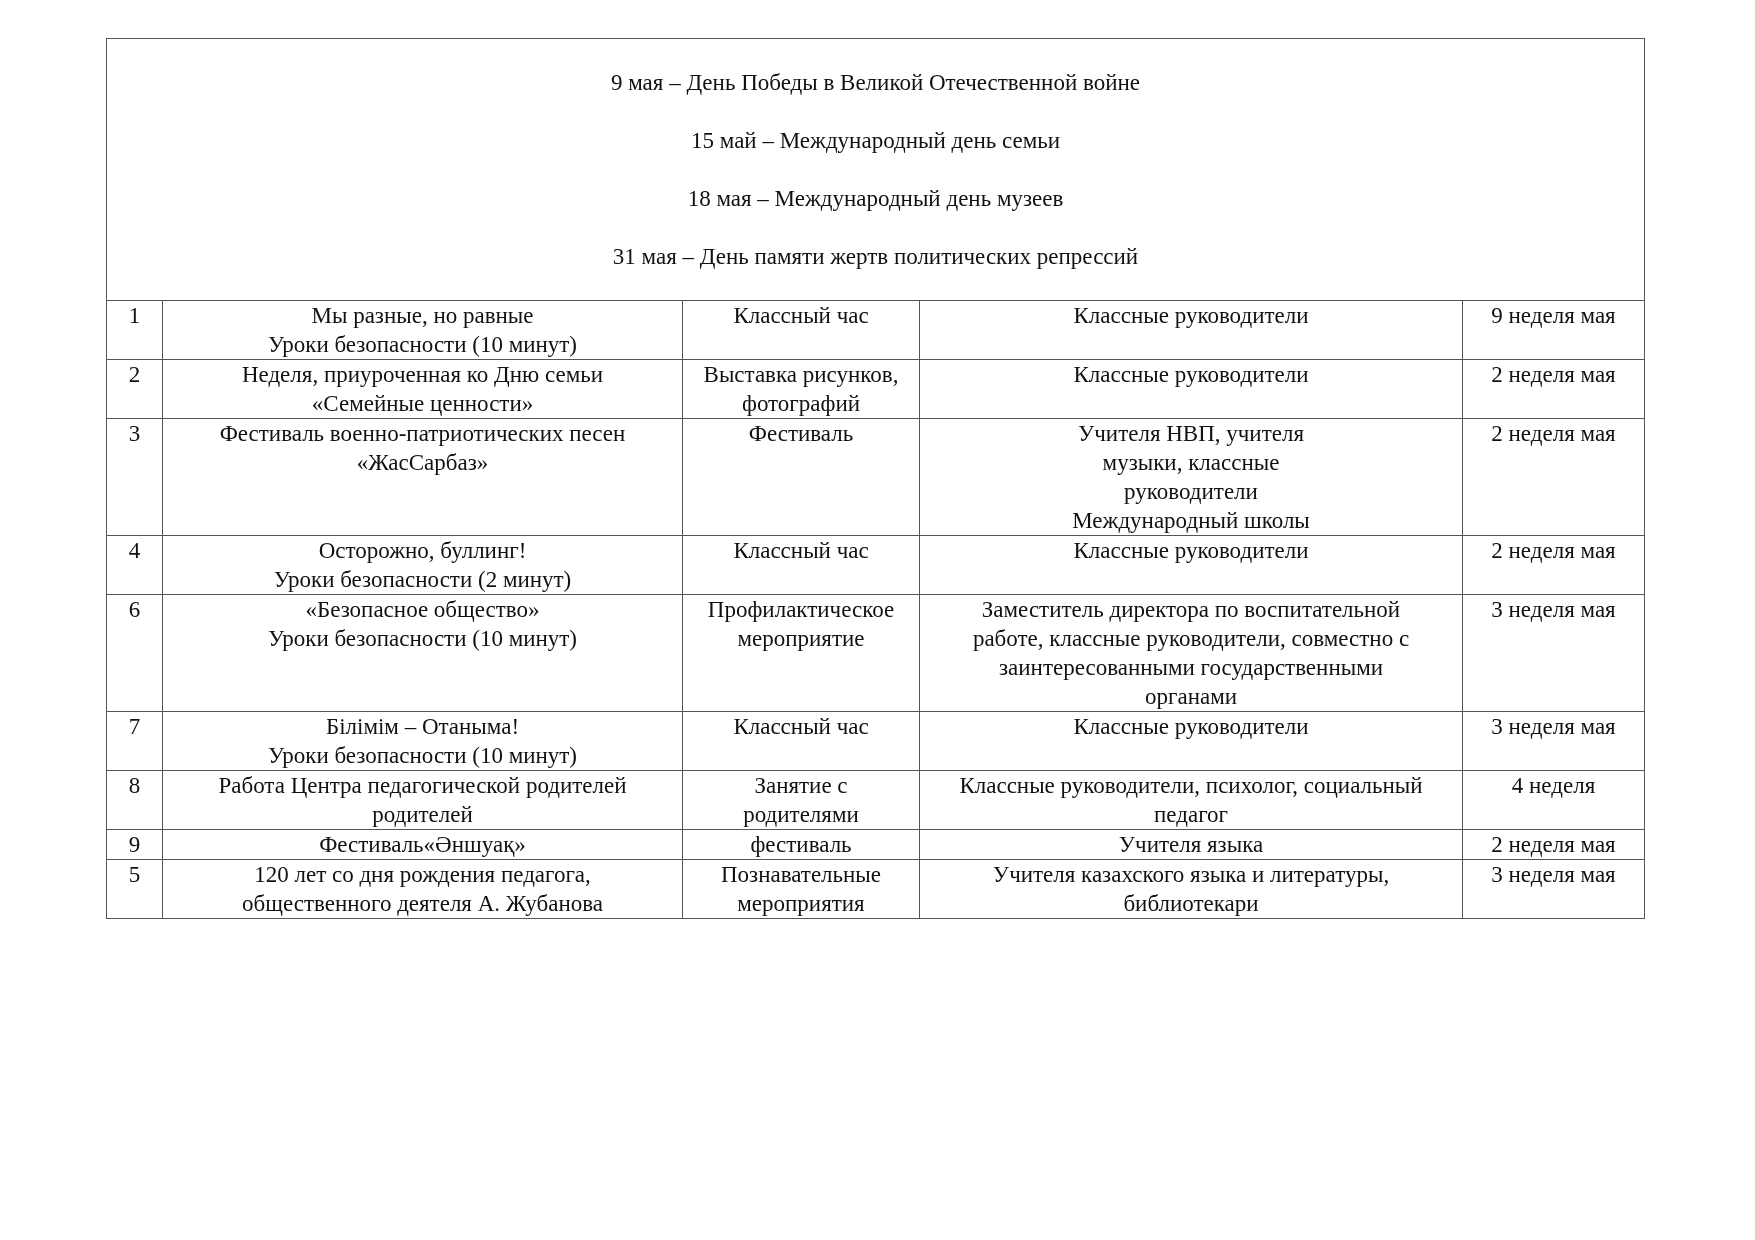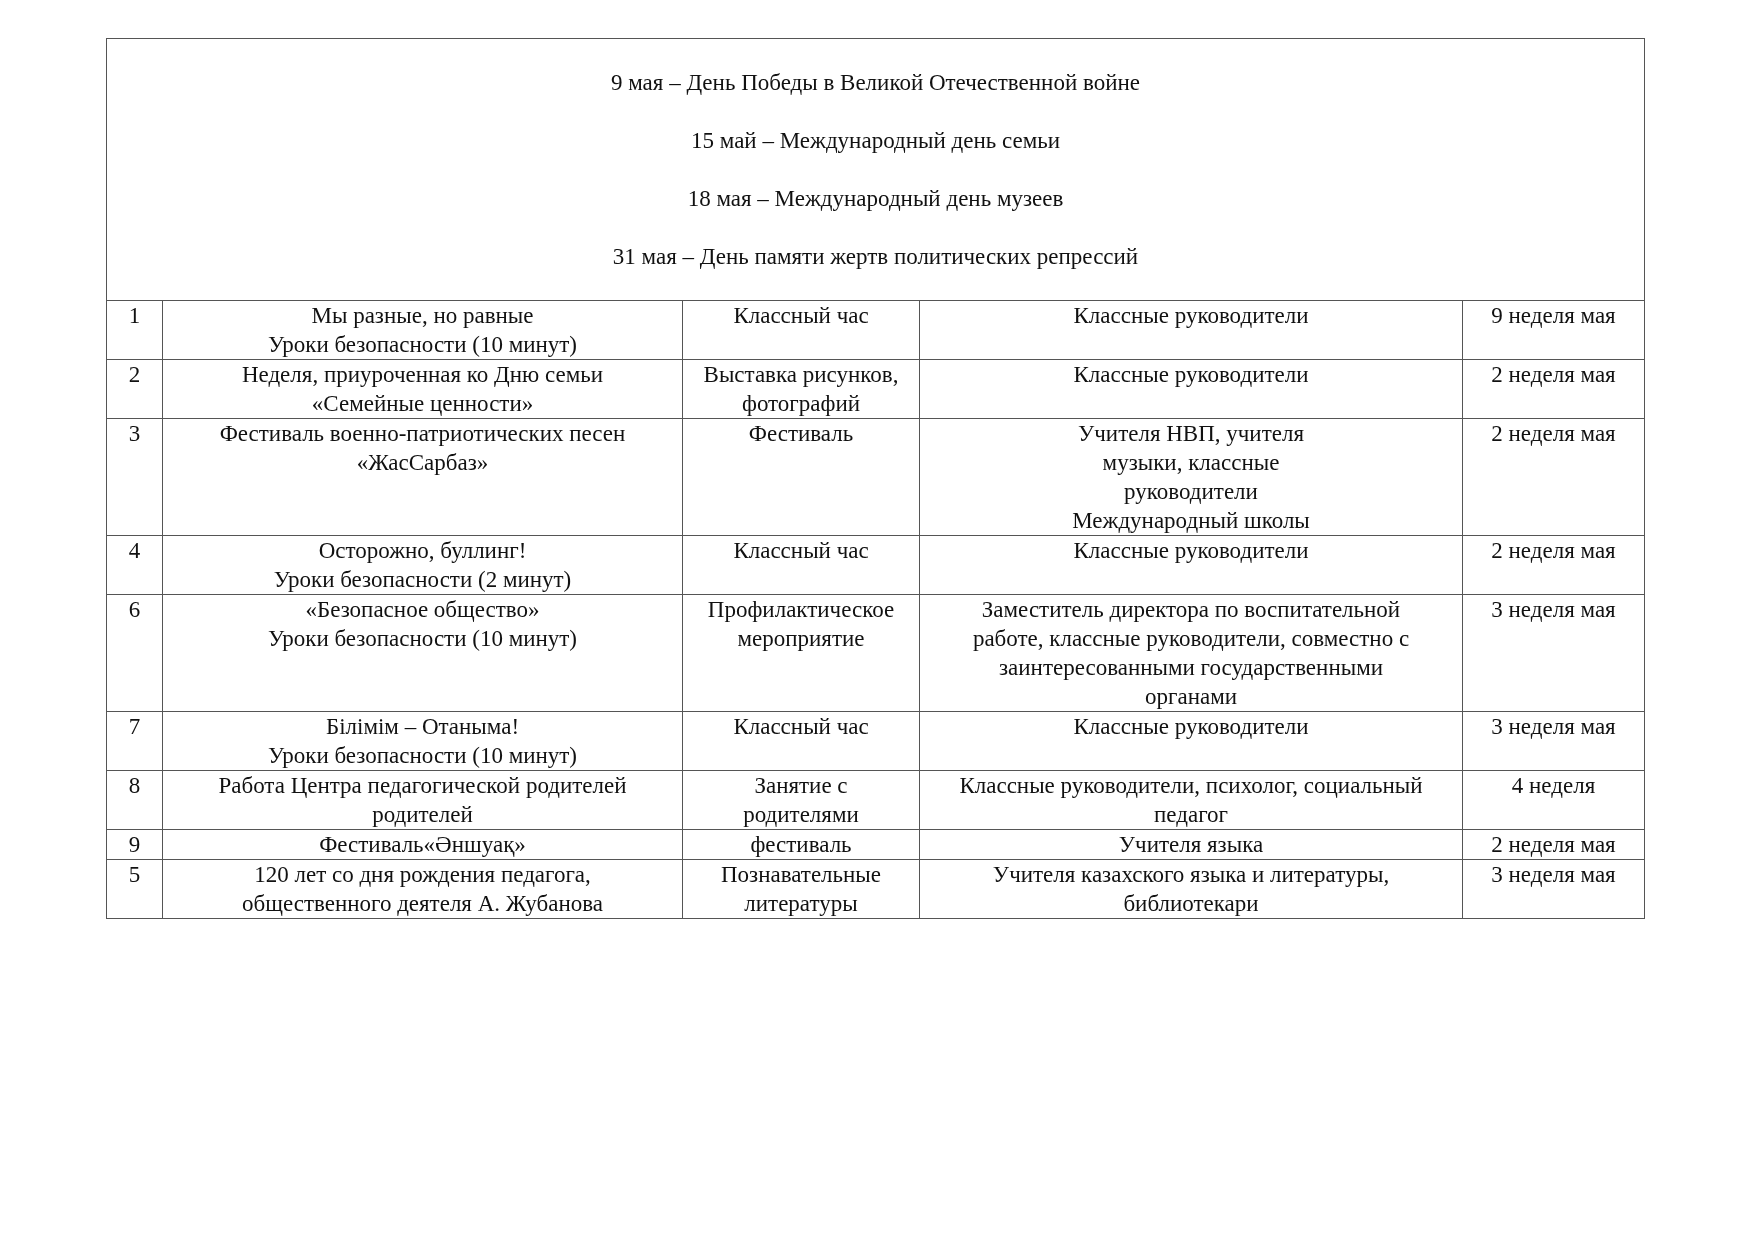--- a/index.html
+++ b/index.html
@@ -153,20 +153,20 @@
         <td>фестиваль</td>
         <td>Учителя языка</td>
         <td>2 неделя мая</td>
       </tr>
 
       <tr style="height:58px">
         <td>5</td>
         <td>120 лет со дня рождения педагога,
 общественного деятеля А. Жубанова</td>
         <td>Познавательные
-литературы</td>
+мероприятия</td>
         <td>Учителя казахского языка и литературы,
 библиотекари</td>
         <td>3 неделя мая</td>
       </tr>
     </tbody>
   </table>
 </div>
 
 </body></html>

